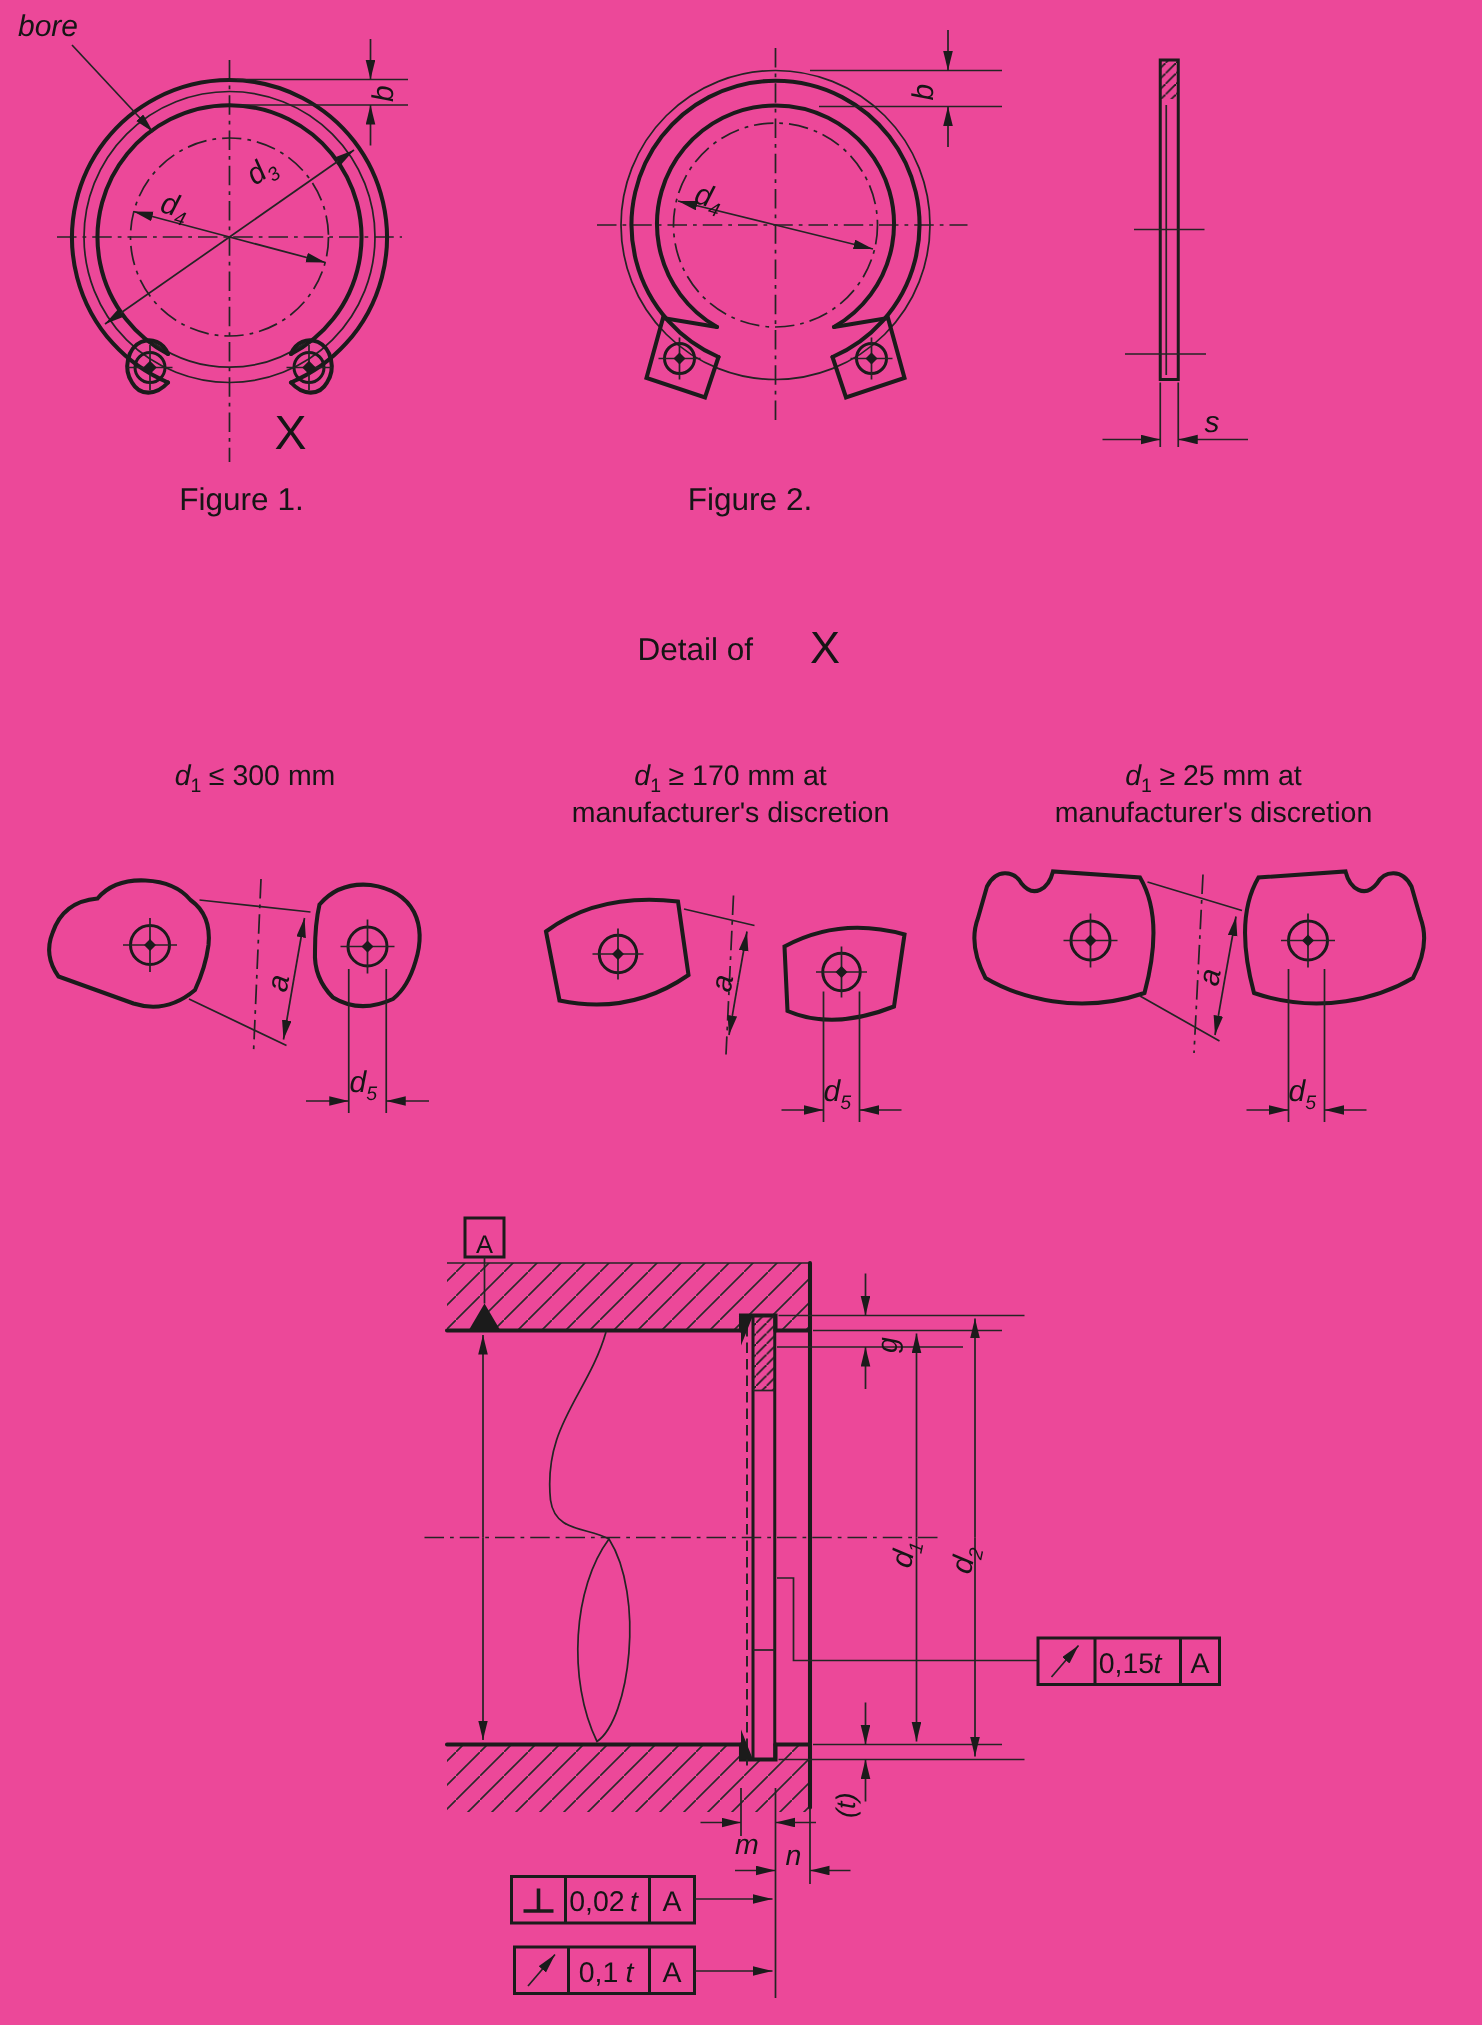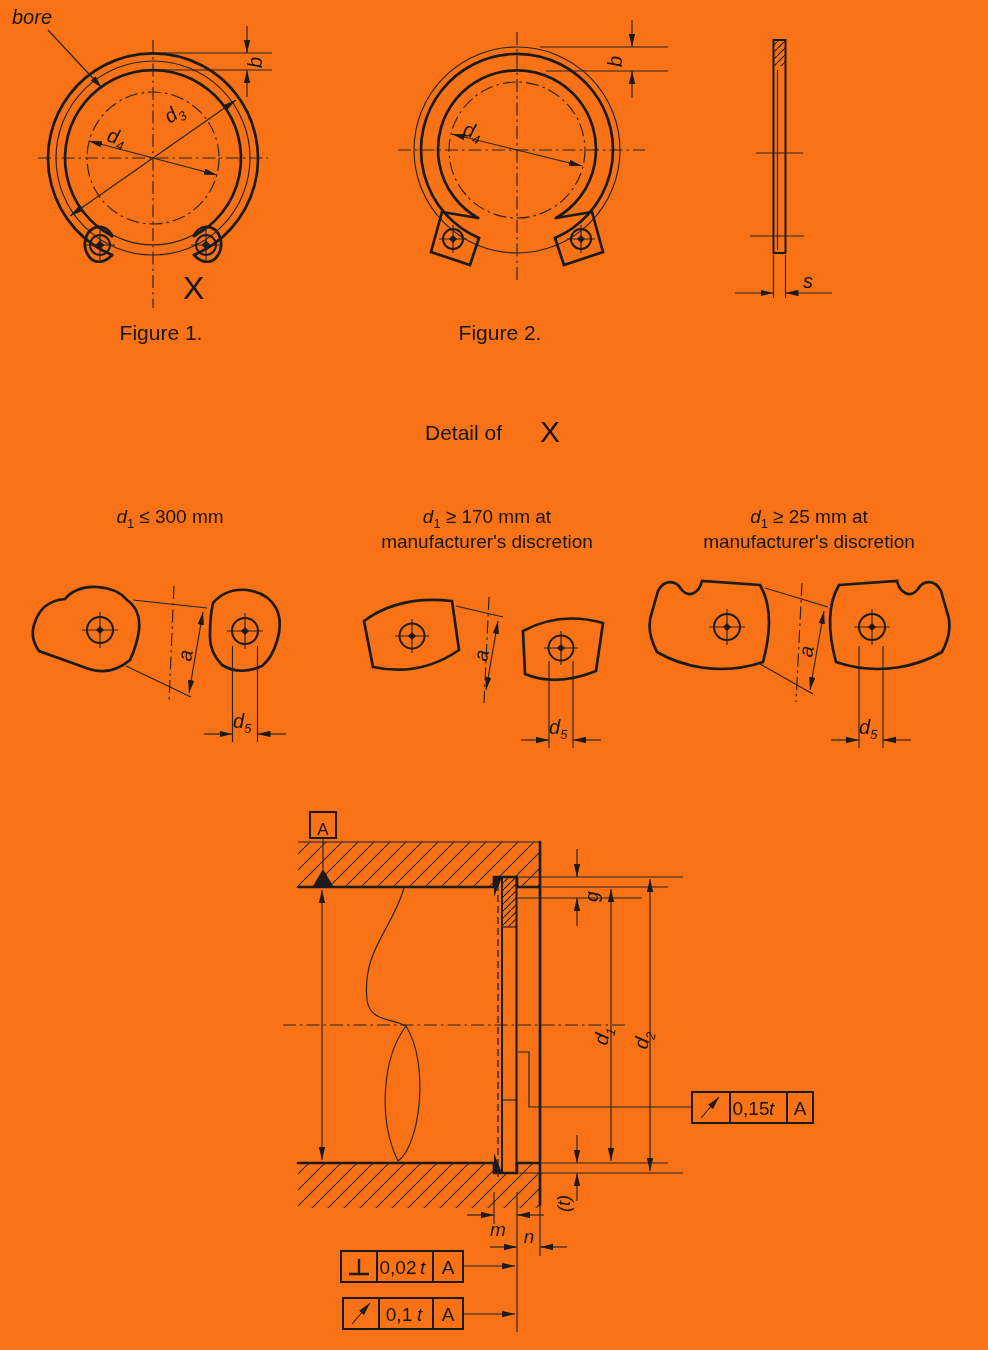--- a/index.html
+++ b/index.html
@@ -1,16 +1,16 @@
 <!DOCTYPE html>
 <html><head>
 <meta charset="utf-8">
 <style>
   html,body{margin:0;padding:0;background:#ffffff;}
-  #canvas{position:relative;width:988px;height:1350px;background:#f97316;overflow:hidden;
+  #canvas{position:relative;width:988px;height:1350px;background:#ec4899;overflow:hidden;
           font-family:"Liberation Sans",sans-serif;text-decoration:underline;}
   svg{position:absolute;left:0;top:0;}
   .tx{font-family:"Liberation Sans",sans-serif;fill:#151515;}
   .it{font-style:italic;}
   .sub{font-size:13px;}
   .hv{stroke:#1b1b1b;stroke-width:2.7;fill:none;stroke-linecap:round;}
   .md{stroke:#1b1b1b;stroke-width:2;fill:none;}
   .tn{stroke:#242424;stroke-width:1.15;fill:none;}
   .dd{stroke:#242424;stroke-width:1.15;fill:none;stroke-dasharray:13 4 2.5 4;}
   .hid{stroke:#242424;stroke-width:1.3;fill:none;stroke-dasharray:7 4;}

